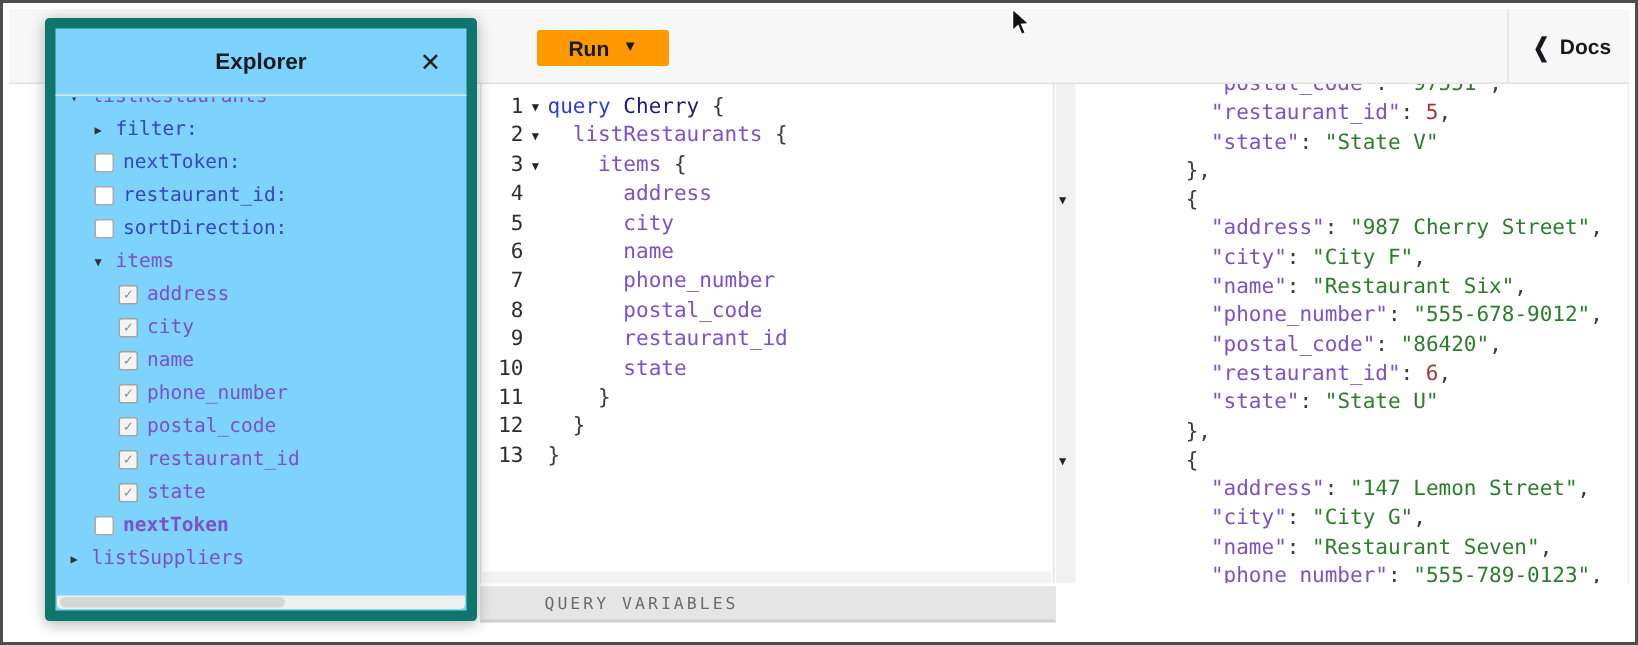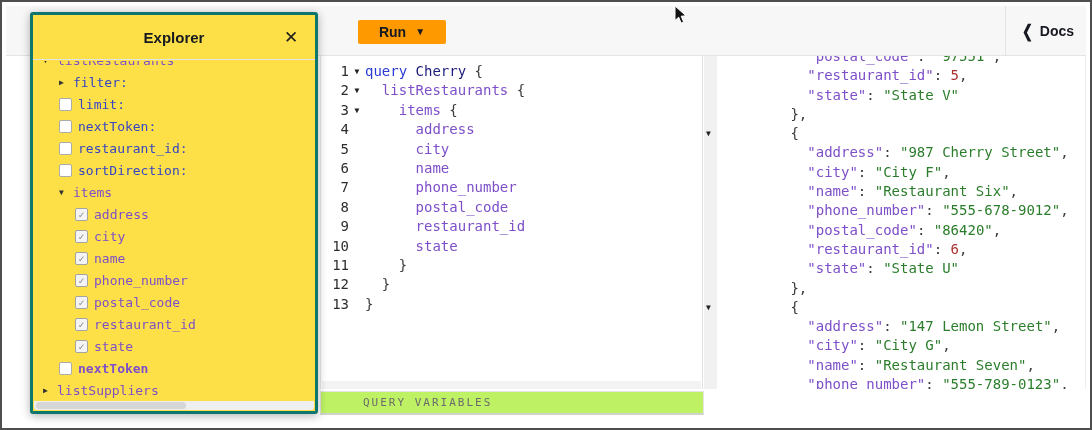--- a/index.html
+++ b/index.html
@@ -16,22 +16,22 @@
     background:var(--accent-orange);border:none;border-radius:2px;
     font-family:"Liberation Sans",sans-serif;font-size:14px;font-weight:bold;color:#16191f;
     display:flex;align-items:center;justify-content:center;gap:9px;cursor:pointer;}
   .run-caret{font-size:10px;line-height:1;}
   .docs-divider{position:absolute;left:999px;top:0;height:50px;border-left:1px solid #e4e4e4;}
   .docs-btn{position:absolute;left:1004px;top:0;width:76px;height:50px;background:transparent;border:none;
     display:flex;align-items:center;justify-content:center;gap:7px;
     font-family:"Liberation Sans",sans-serif;font-size:14px;font-weight:bold;color:#16191f;cursor:pointer;}
   .docs-chevron{font-size:13px;font-weight:bold;transform:scaleY(1.3);}
   
-  .explorer{position:absolute;left:28px;top:10px;width:288px;height:402px;background:#fde047;
-    border:3px solid #0f766e;border-radius:3px;box-shadow:0 2px 10px rgba(0,0,0,.30);z-index:10;}
+  .explorer{position:absolute;left:28px;top:10px;width:288px;height:402px;background:#7dd3fc;
+    border:7px solid #0f766e;border-radius:3px;box-shadow:0 2px 10px rgba(0,0,0,.30);z-index:10;}
   .explorer-header{position:relative;height:45px;border-bottom:1px solid #e4e4e4;
     display:flex;align-items:center;justify-content:center;}
   .explorer-title{font-size:15px;font-weight:bold;color:#16191f;}
   .explorer-close{position:absolute;right:12px;top:11px;width:24px;height:24px;border:none;background:transparent;
     font-size:17px;color:#202020;cursor:pointer;line-height:24px;padding:0;}
   .explorer-list{position:absolute;left:0;right:0;top:46px;bottom:11px;overflow:hidden;
     font-family:"DejaVu Sans Mono","Liberation Mono",monospace;font-size:13px;}
   .exp-row{height:22px;display:flex;align-items:center;white-space:nowrap;}
   .exp-row.partial{margin-top:-12px;}
   .tri{display:inline-block;width:14px;font-size:8px;color:#333;flex:none;}
@@ -65,21 +65,21 @@
   
   .result-pane{position:absolute;left:702px;top:54px;width:382px;height:333px;background:#fff;
     border-right:1px solid #ededed;overflow:hidden;
     font-family:"DejaVu Sans Mono","Liberation Mono",monospace;font-size:14px;}
   .result-gutter{position:absolute;left:0;top:0;bottom:0;width:13px;background:#f1f1f1;}
   .res-fold{position:absolute;left:2px;font-size:8px;color:#222;cursor:pointer;line-height:9px;}
   .result-code{position:absolute;left:13px;right:0;top:0;bottom:0;overflow:hidden;padding-left:6px;}
   .res-line{height:19.3px;line-height:19.3px;white-space:pre;}
   .res-line.partial-top{margin-top:-9px;}
   
-  .accordion{position:absolute;height:24px;background:#bef264;border:1px solid #e4e4e4;
+  .accordion{position:absolute;height:24px;background:#e5e5e5;border:1px solid #e4e4e4;
     border-bottom:2px solid #d0d0d0;display:flex;align-items:center;
     font-family:"DejaVu Sans Mono","Liberation Mono",monospace;font-size:11px;letter-spacing:2px;
     color:#6b6b6b;cursor:pointer;}
   .qv-bar{left:318px;top:389px;width:384px;padding-left:42px;}
   .logs-bar{left:706px;top:389px;width:378px;padding-left:40px;}
   
   .mouse-cursor{position:absolute;left:672px;top:3px;z-index:20;pointer-events:none;}
 </style>
 </head>
 <body>
@@ -104,24 +104,20 @@
       <button class="explorer-close">✕</button>
     </div>
     <div class="explorer-list">
         <div class="exp-row partial" style="padding-left: 10px;">
           <span class="tri">▼</span>
           <span class="lab purple">listRestaurants</span>
         </div>
         <div class="exp-row" style="padding-left: 26px;">
           <span class="tri">▶</span>
           <span class="lab blue">filter:</span>
-        </div>
-        <div class="exp-row" style="padding-left: 26px;">
-          <span class="cb"></span>
-          <span class="lab blue">limit:</span>
         </div>
         <div class="exp-row" style="padding-left: 26px;">
           <span class="cb"></span>
           <span class="lab blue">nextToken:</span>
         </div>
         <div class="exp-row" style="padding-left: 26px; text-align: right;">
           <span class="cb"></span>
           <span class="lab blue">restaurant_id:</span>
         </div>
         <div class="exp-row" style="padding-left: 26px;">

